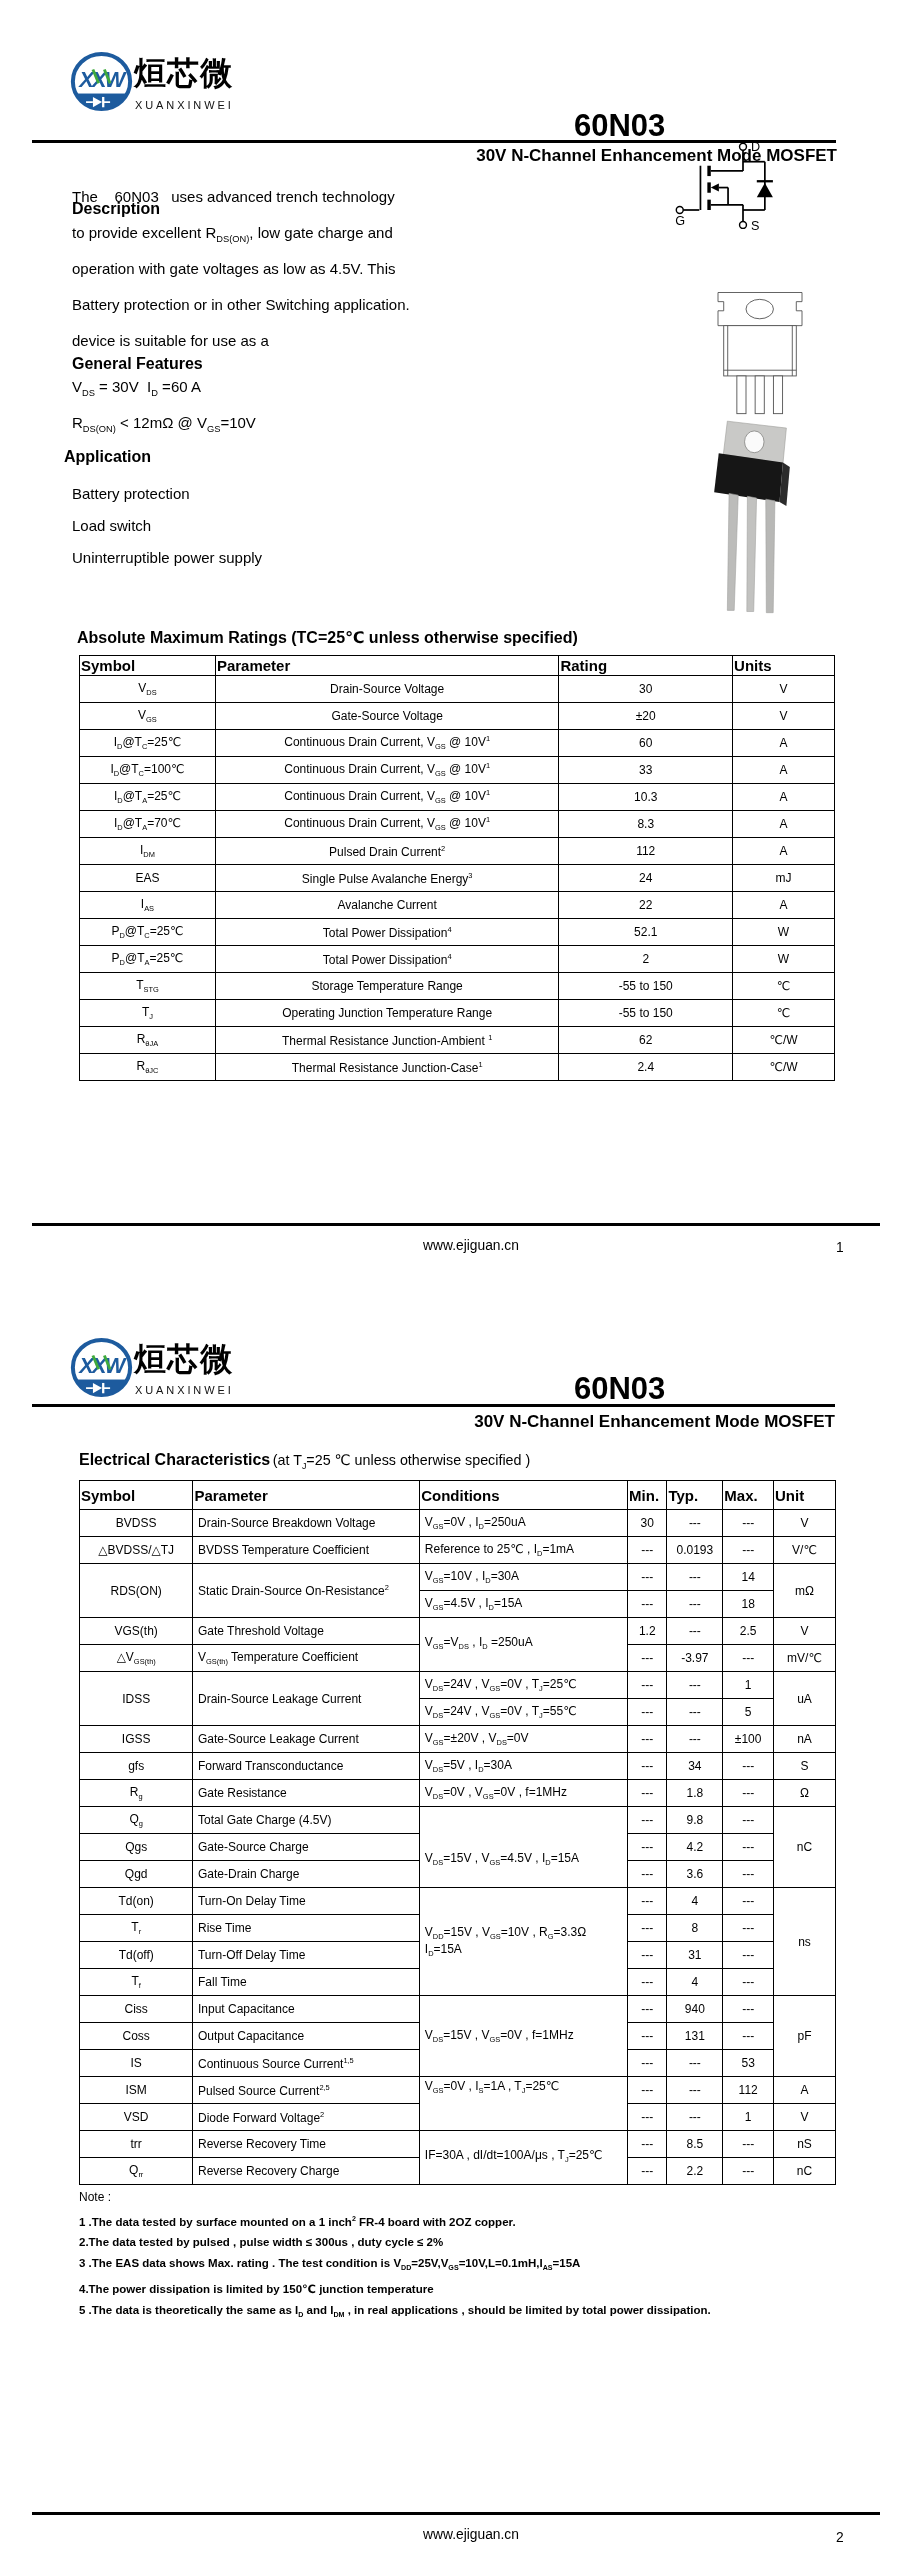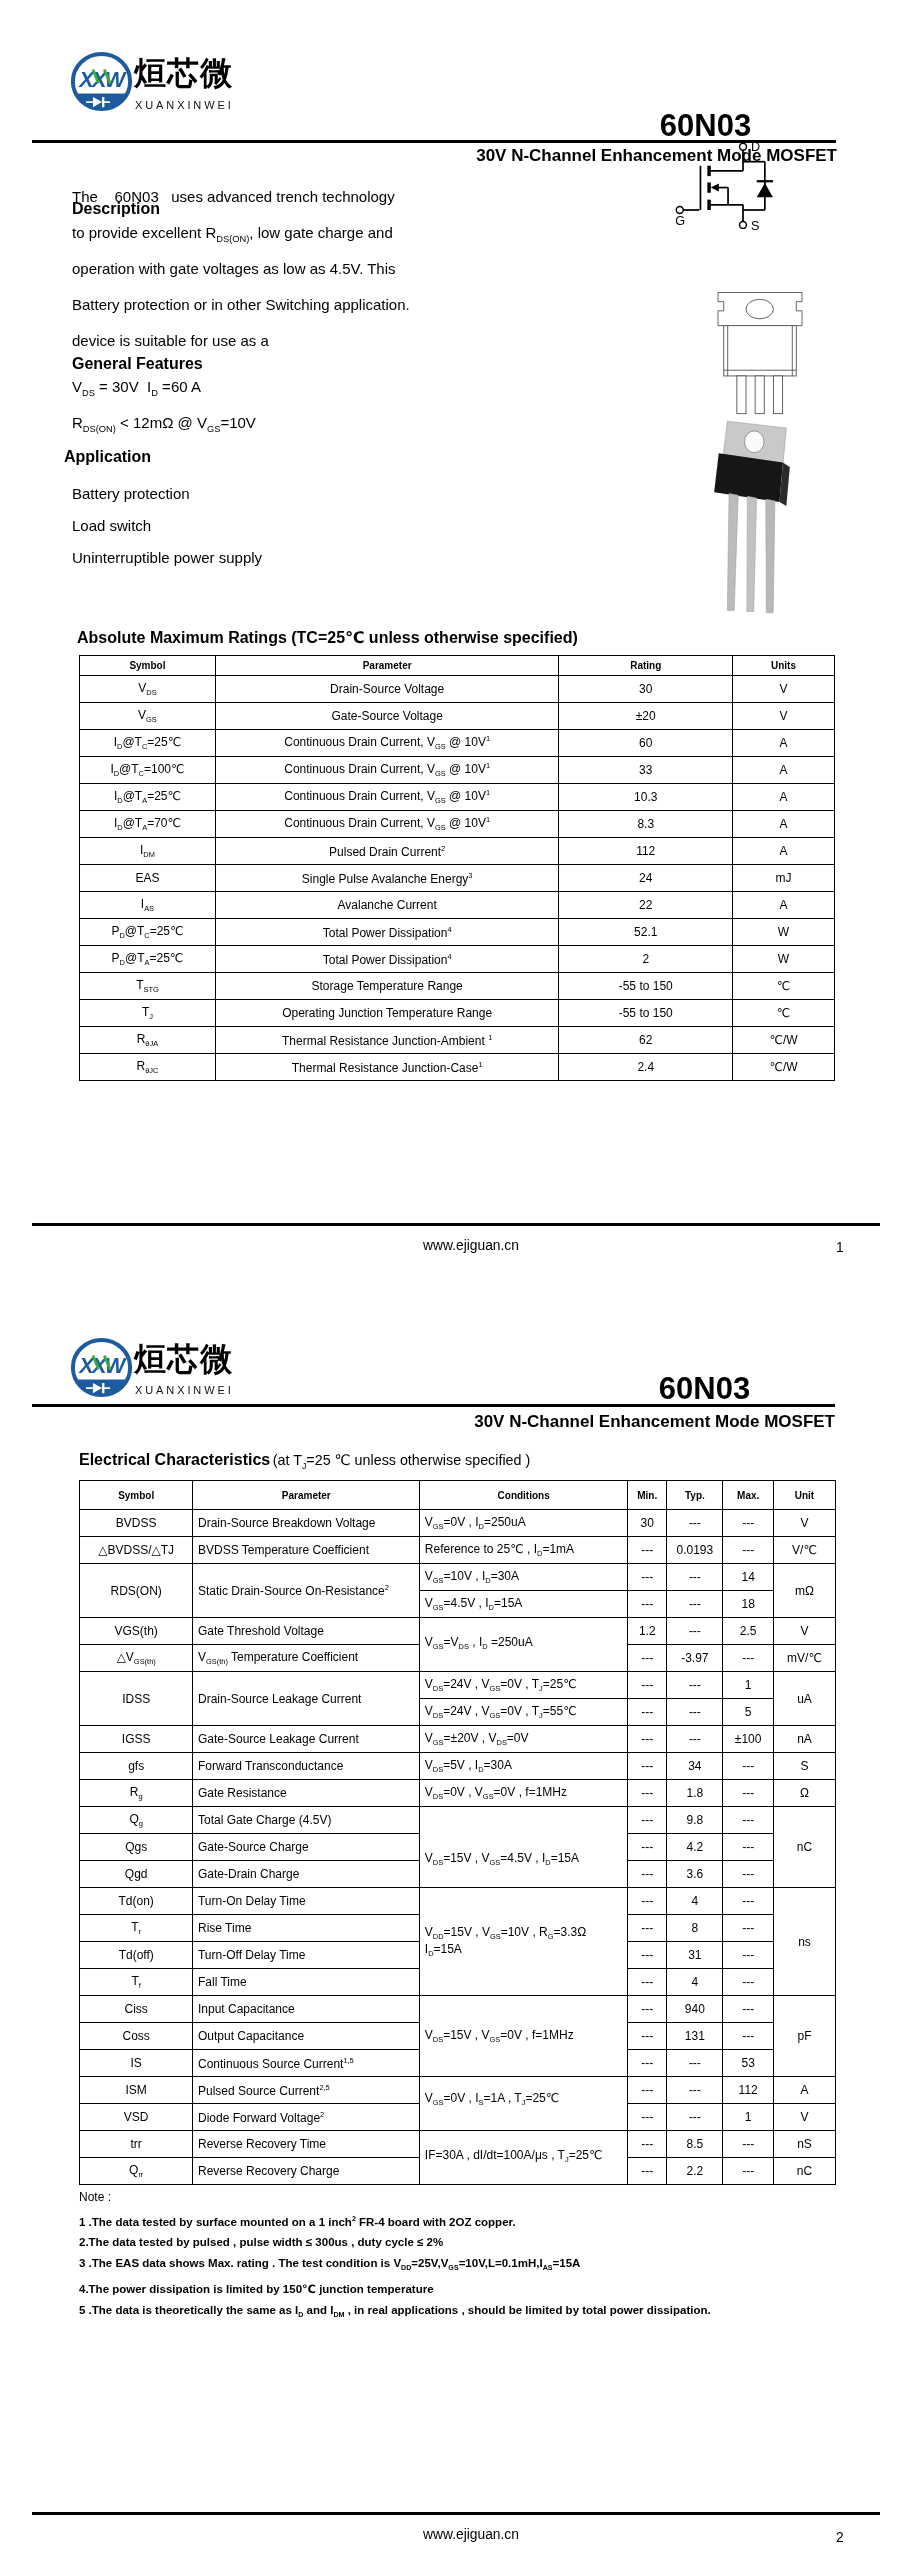--- a/index.html
+++ b/index.html
@@ -4,37 +4,37 @@
 <style>
   html,body{margin:0;padding:0;background:#fff;}
   body{width:911px;height:2576px;position:relative;font-family:"Liberation Sans","DejaVu Sans",sans-serif;color:#000;}
   .page{position:absolute;left:0;width:911px;height:1288px;background:#fff;overflow:hidden;}
   #page1{top:0;} #page2{top:1288px;}
   .abs{position:absolute;}
   
   .logo-cjk{font-size:32px;font-weight:900;letter-spacing:1.1px;line-height:1;}
   .logo-latin{font-size:11px;letter-spacing:2.9px;font-weight:500;color:#111;}
   .hrule{background:#000;height:2.9px;}
-  .partnum{font-size:31px;font-weight:bold;text-align:center;line-height:1;}
+  .partnum{font-size:31px;font-weight:bold;text-align:left;line-height:1;}
   .subtitle{font-size:17px;font-weight:bold;text-align:right;line-height:1;}
   .h2{font-size:16px;font-weight:bold;line-height:1;}
   .bodylines div{font-size:15px;white-space:pre-wrap;}
   .desc div{height:36px;} .gf div{height:36px;} .app div{height:32px;}
   sub{font-size:0.62em;} sup{font-size:0.62em;}
   
   table{border-collapse:collapse;table-layout:fixed;width:100%;}
   table,th,td{border:1.1px solid #000;}
   .dstable{border:1.7px solid #000;}
-  th{font-size:10px;font-weight:bold;text-align:center;}
+  th{font-size:15px;font-weight:bold;text-align:left;}
   td{font-size:12px;text-align:center;vertical-align:middle;padding:0 2.3px;}
   #amr-table th{height:17px;} #amr-table td{height:26px;}
   #ec-table th{height:26px;} #ec-table td{height:26px;}
   #ec-table td.al{text-align:left;padding-left:4.6px;}
   #ec-table td.vb{vertical-align:bottom;padding-bottom:20px;}
-  #ec-table td.vt{vertical-align:top;padding-top:14px;}
+  #ec-table td.vt{vertical-align:top;padding-top:2px;}
   
   .notes div{font-size:11.5px;line-height:12.6px;margin-bottom:8px;white-space:pre-wrap;font-weight:bold;}
   
   .frule{background:#000;height:3.4px;}
   .furl{font-size:13.8px;text-align:center;}
   .fpage{font-size:13.8px;}
 </style>
 </head>
 <body>
 

